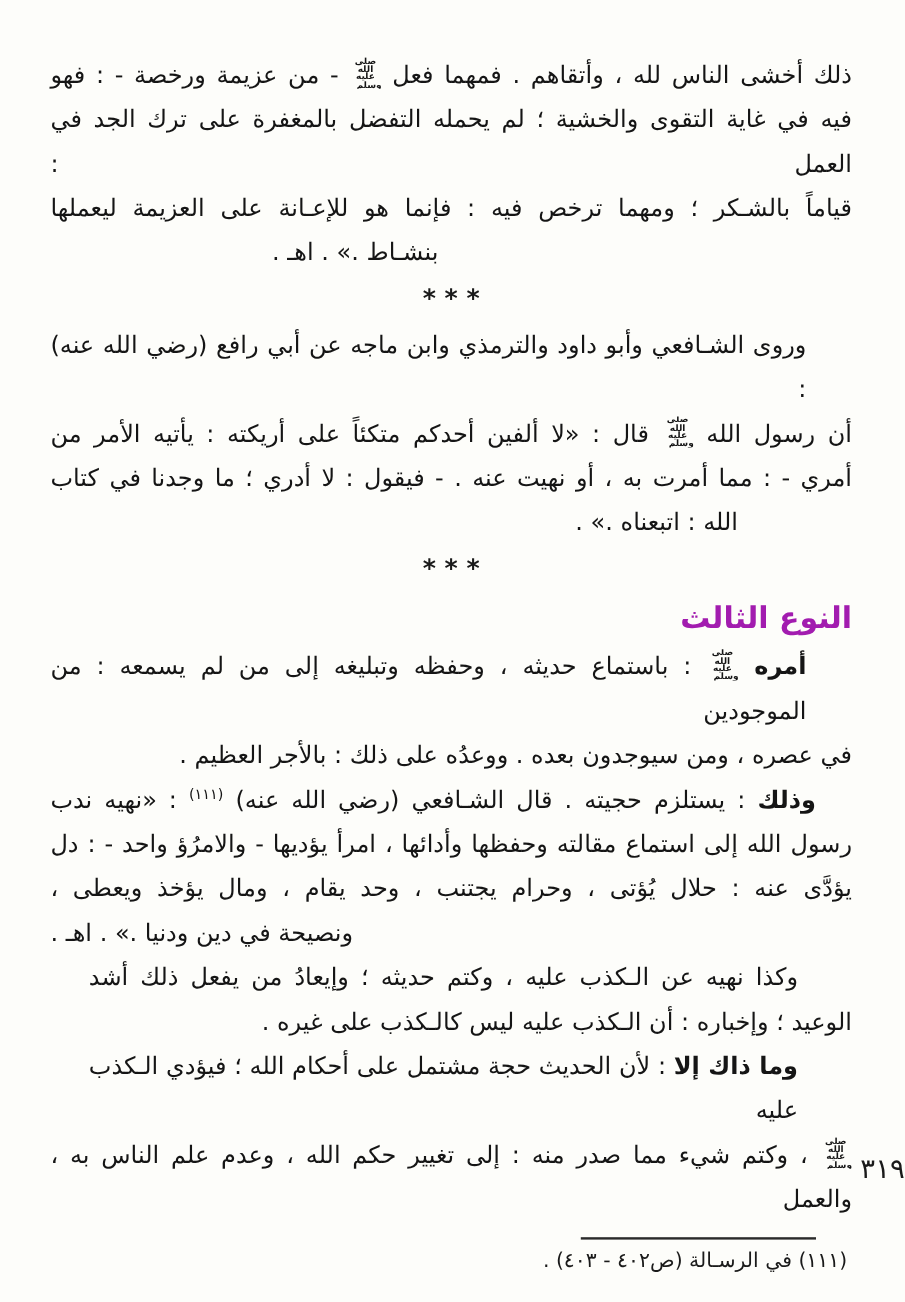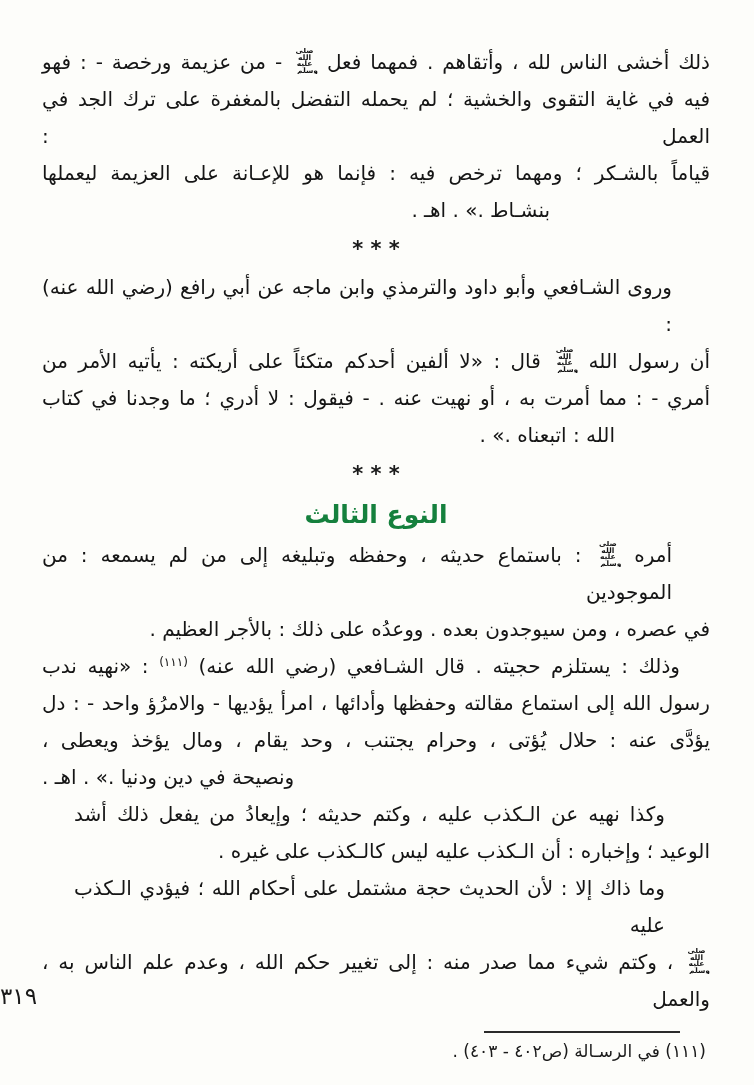--- a/index.html
+++ b/index.html
@@ -14,52 +14,52 @@
   .textblock{position:absolute;top:44px;right:44px;left:42px;}
   .line{
     font-size:20px;line-height:37px;
     text-align:right;
   }
   .just{text-align:justify;text-align-last:justify;}
   .end-l{text-align:right;text-align-last:left;}
   .ind{padding-right:38px;}
   .ind-sm{padding-right:30px;}
   .ind-lg{padding-right:45px;margin-left:32px;}
-  .pad-r-160{padding-right:160px;}
+  .pad-r-160{padding-right:160px;text-align:center;}
   .pad-r-95{padding-right:95px;}
-  .lead{font-weight:normal;}
+  .lead{font-weight:bold;}
   sup.fn{font-size:12px;line-height:0;vertical-align:7px;}
   .saw{
     display:inline-block;width:27px;
     font-size:7.5px;line-height:6.5px;
     text-align:center;vertical-align:-5px;
     font-weight:bold;letter-spacing:0;
     white-space:normal;overflow:hidden;
   }
   .separator{
     text-align:center;font-weight:bold;font-size:21px;
     line-height:30px;margin:5px 0 5px;letter-spacing:0;
     color:#1a1a1a;
   }
   .heading{
-    text-align:center;font-weight:bold;font-size:25px;
-    line-height:34px;margin:9px 0 5px;color:#15803d;
+    text-align:right;font-weight:bold;font-size:25px;
+    line-height:34px;margin:9px 0 5px;color:#a21caf;
   }
   .footnote-rule{
     width:196px;height:0;
     border-top:2px solid #2a2a2a;
     margin:13px 30px 5px 0;
   }
   .footnote{
     font-size:17px;line-height:26px;
     text-align:right;padding-right:4px;color:#1a1a1a;
   }
   .page-number{
-    position:absolute;left:0;right:0;bottom:76px;
-    text-align:left;font-size:23px;color:#1a1a1a;
+    position:absolute;left:0;right:0;bottom:97px;
+    text-align:right;font-size:23px;color:#1a1a1a;
     letter-spacing:6px;
   }
 </style>
 </head>
 <body>
 
 <div class="page">
   <div class="textblock">
 
     <div>

